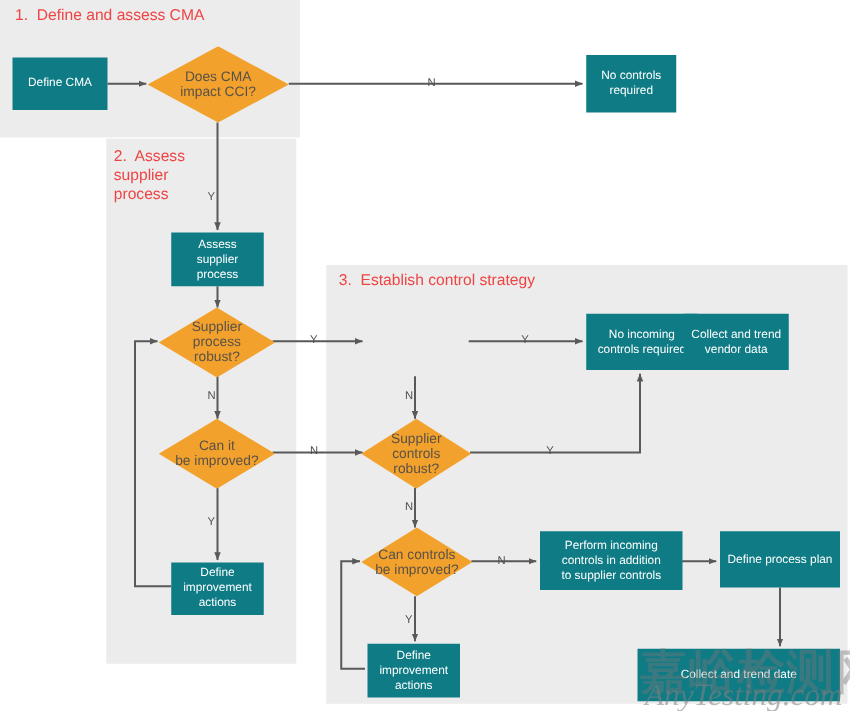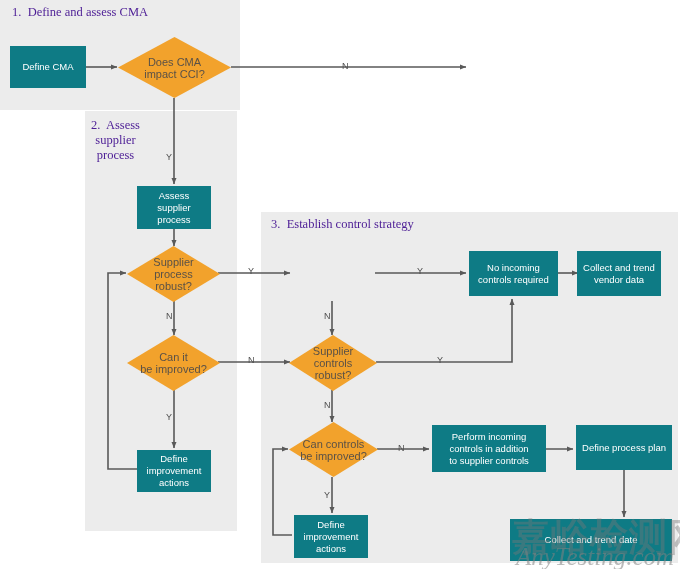--- a/index.html
+++ b/index.html
@@ -16,26 +16,25 @@
     height: 569px;
     background: #ffffff;
     overflow: hidden;
   }
   .panel {
     position: absolute;
     background: #ececec;
   }
   .panel-title {
     position: absolute;
-    color: #4c1d95;
+    color: #ef4444;
     font-size: 12.5px;
-    font-family: Liberation Serif, serif;
+    font-family: Liberation Sans, sans-serif;
     white-space: pre;
     line-height: 15px;
-    text-align: center;
   }
   .proc {
     position: absolute;
     background: #0e7b85;
     color: #ffffff;
     font-size: 9.5px;
     line-height: 12px;
     display: flex;
     align-items: center;
     justify-content: center;
@@ -168,39 +167,43 @@
   <div class="lbl" style="left:324px; top:311px;">N</div>
   <div class="lbl" style="left:437px; top:355px;">Y</div>
   <div class="lbl" style="left:324px; top:400px;">N</div>
   <div class="lbl" style="left:398px; top:443px;">N</div>
   <div class="lbl" style="left:324px; top:490px;">Y</div>
 
   <div class="proc" style="left:10px; top:46px; width:76px; height:42px;">
     <span style="white-space:pre-line;">Define CMA</span>
   </div>
 
+  <div class="proc" style="left:469px; top:44px; width:72px; height:46px;">
+    <span style="white-space:pre-line;">No controls
+required</span>
+  </div>
 
   <div class="proc" style="left:137px; top:186px; width:74px; height:43px;justify-content:center;">
     <span style="white-space:pre-line;">Assess
 supplier
 process</span>
   </div>
 
   <div class="proc" style="left:137px; top:450px; width:74px; height:42px;">
     <span style="white-space:pre-line;">Define
 improvement
 actions</span>
   </div>
 
   <div class="proc" style="left:469px; top:251px; width:89px; height:45px;">
     <span style="white-space:pre-line;">No incoming
 controls required</span>
   </div>
 
-  <div class="proc" style="left:577px; top:251px; width:84px; height:45px;">
+  <div class="proc" style="left:547px; top:251px; width:84px; height:45px;">
     <span style="white-space:pre-line;">Collect and trend
 vendor data</span>
   </div>
 
   <div class="proc" style="left:432px; top:425px; width:114px; height:47px;">
     <span style="white-space:pre-line;">Perform incoming
 controls in addition
 to supplier controls</span>
   </div>
 

